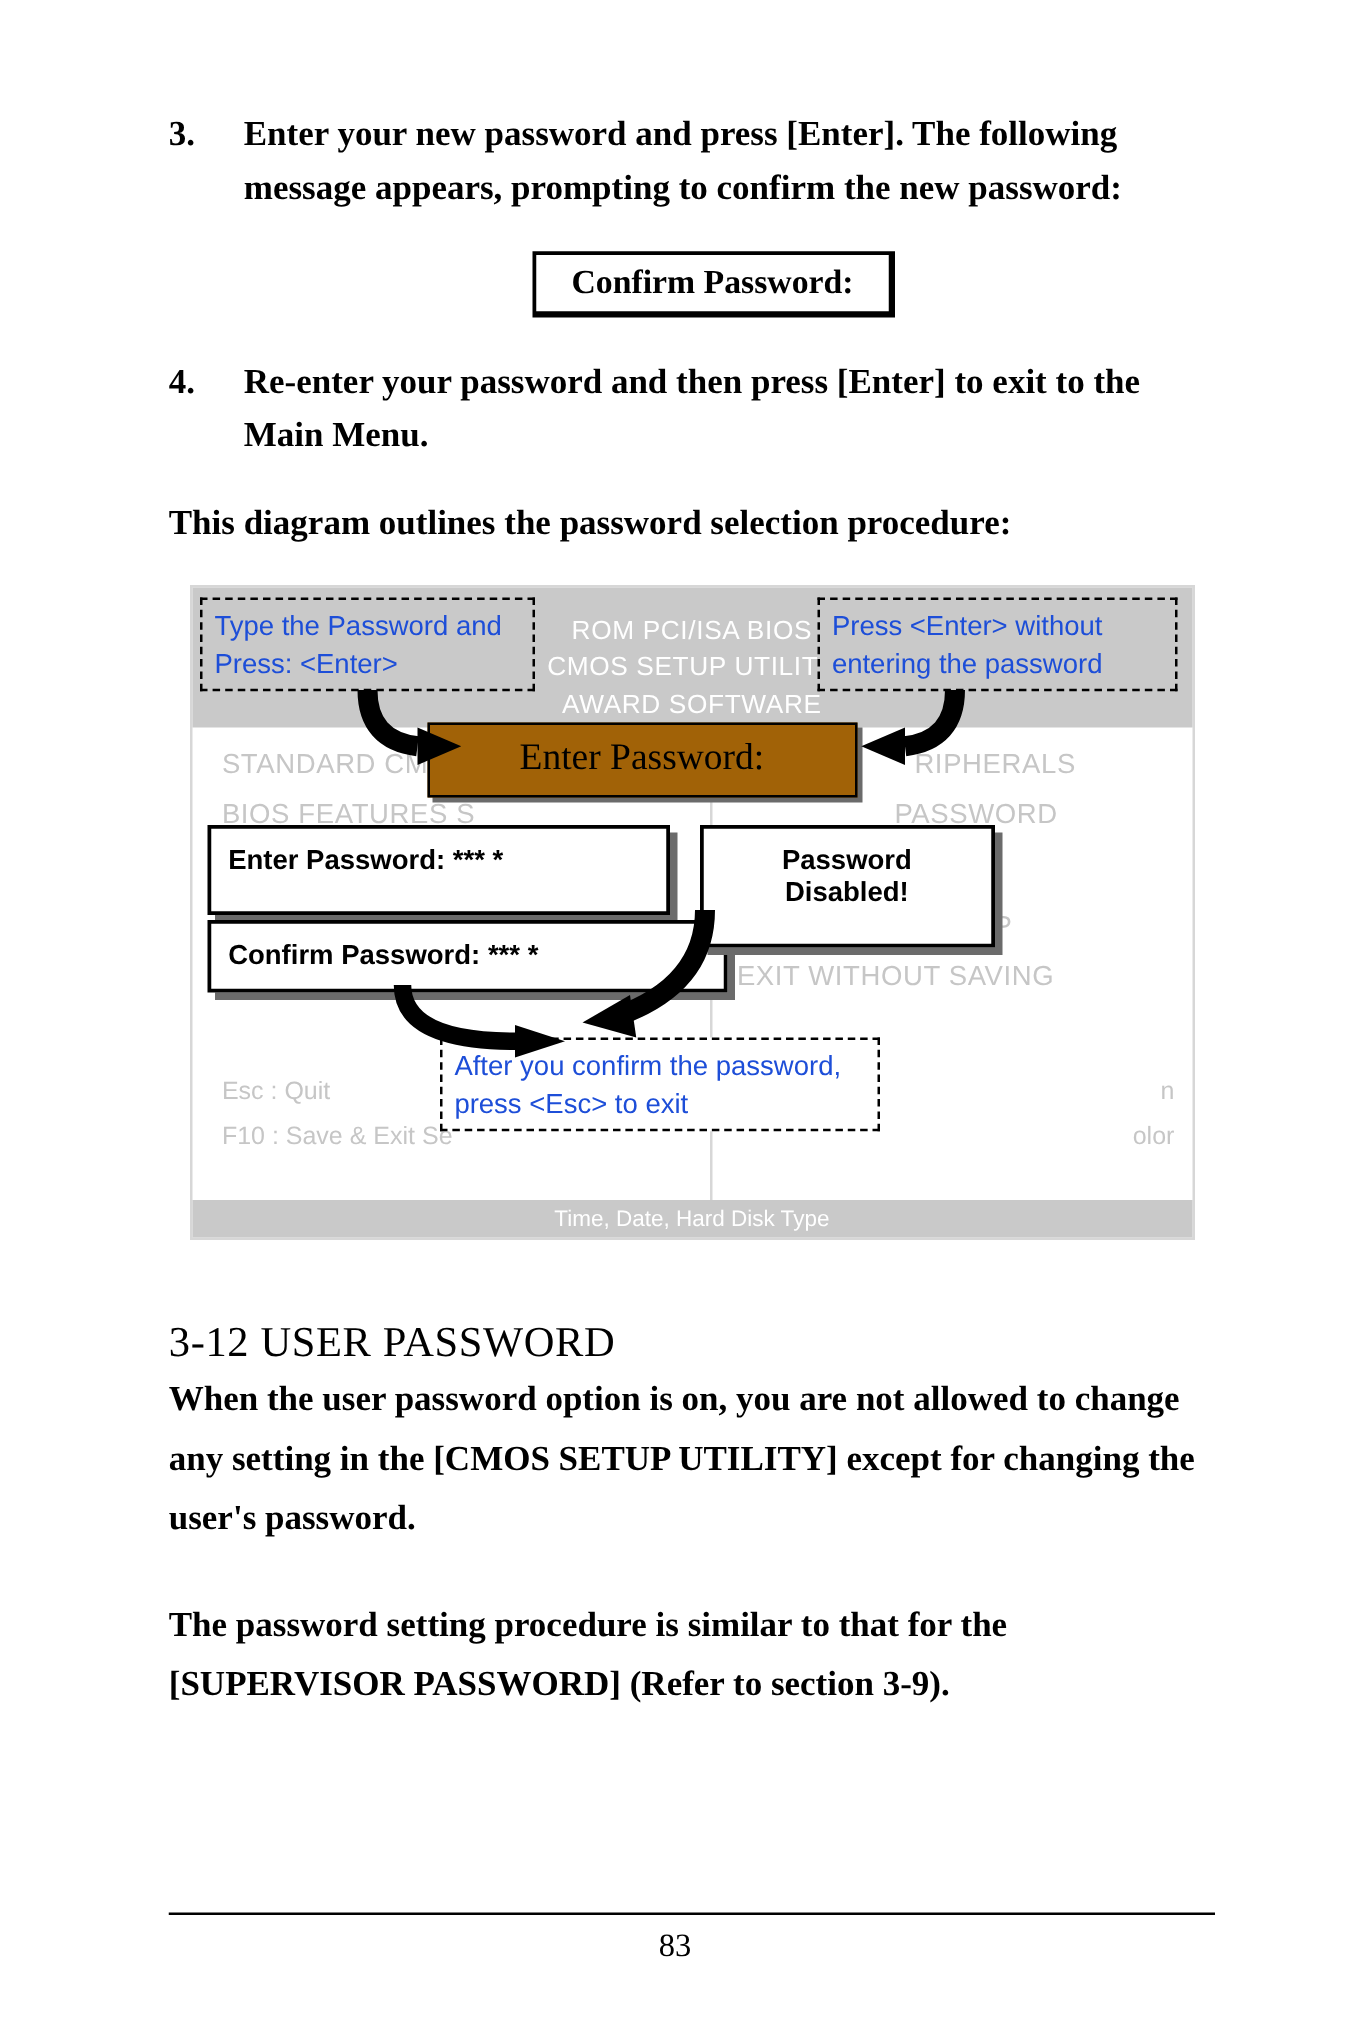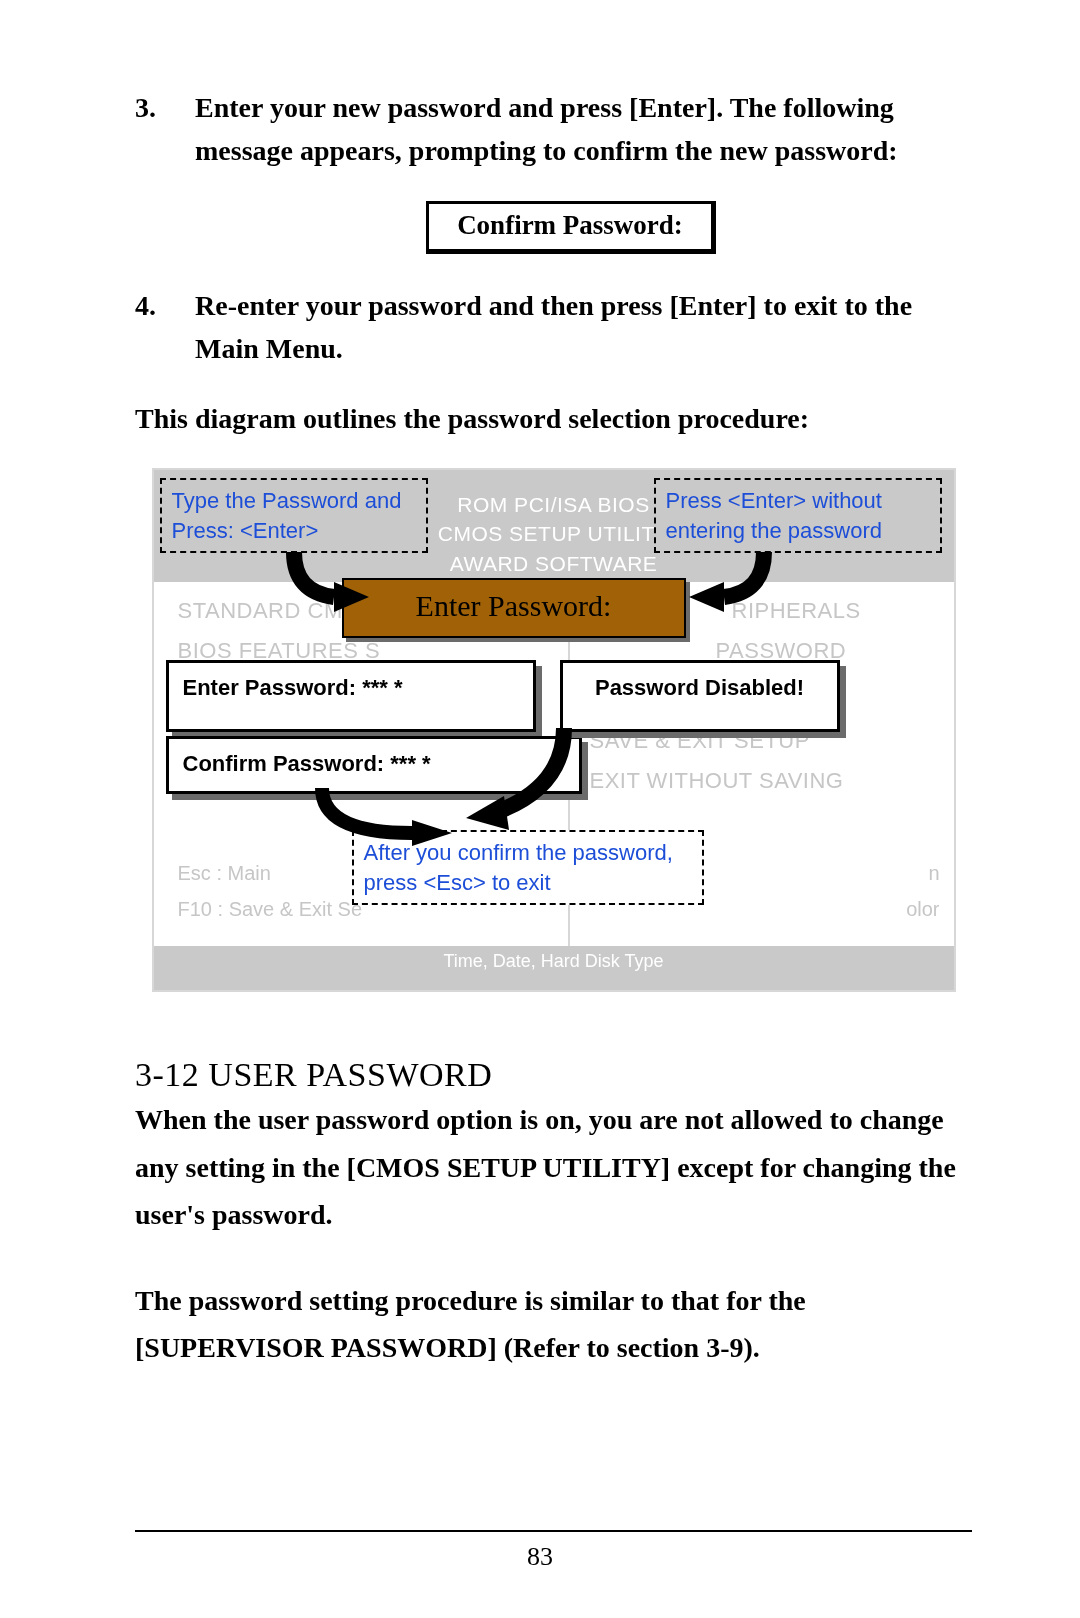--- a/index.html
+++ b/index.html
@@ -81,21 +81,21 @@
     text-align: center;
     font-size: 21px;
     letter-spacing: 0.5px;
     padding-top: 20px;
     box-sizing: border-box;
     line-height: 1.4;
   }
   .dg-footbar {
     position: absolute;
     left: 0; right: 0; bottom: 0;
-    height: 44px;
+    height: 30px;
     background: #c9c9c9;
     color: #fff;
     text-align: center;
     font-size: 18px;
     line-height: 30px;
   }
   .dg-vline {
     position: absolute;
     top: 112px;
     bottom: 30px;
@@ -216,36 +216,36 @@
     <div class="dg-vline"></div>
 
     <div class="menu-text" style="left:24px; top:128px;">STANDARD CMOS</div>
     <div class="menu-text" style="left:24px; top:168px;">BIOS FEATURES S</div>
 
     <div class="menu-text" style="left:578px; top:128px;">RIPHERALS</div>
     <div class="menu-text" style="left:562px; top:168px;">PASSWORD</div>
     <div class="menu-text" style="left:436px; top:258px;">SAVE &amp; EXIT SETUP</div>
     <div class="menu-text" style="left:436px; top:298px;">EXIT WITHOUT SAVING</div>
 
-    <div class="help-text" style="left:24px; top:392px;">Esc   : Main</div>
+    <div class="help-text" style="left:24px; top:392px;">Esc   : Quit</div>
     <div class="help-text" style="left:24px; top:428px;text-align:right;">F10  : Save &amp; Exit Se</div>
     <div class="help-text" style="right:14px; top:392px;">n</div>
     <div class="help-text" style="right:14px; top:428px;">olor</div>
 
     <div class="dg-footbar">Time, Date, Hard Disk Type</div>
 
     <div class="dashed-callout" style="left:6px; top:8px; width:268px;">Type the Password and Press: &lt;Enter&gt;</div>
     <div class="dashed-callout" style="left:500px; top:8px; width:288px;">Press &lt;Enter&gt; without entering the password</div>
     <div class="dashed-callout white" style="left:198px; top:360px; width:352px;">After you confirm the password, press &lt;Esc&gt; to exit</div>
 
     <div class="enter-pw-center">Enter Password:</div>
 
     <div class="shadow-box" style="left:12px; top:190px; width:370px;">Enter Password: ***  *</div>
     <div class="shadow-box small" style="left:12px; top:266px; width:416px;">Confirm Password: ***  *</div>
-    <div class="shadow-box" style="left:406px; top:190px; width:280px; text-align:center;">Password Disabled!</div>
+    <div class="shadow-box" style="left:406px; top:190px; width:236px; text-align:center;">Password Disabled!</div>
 
     <svg class="arrow-svg" style="left:130px; top:72px;" width="90" height="70" viewBox="0 0 90 70">
       <path d="M10 10 Q 10 50 50 55" stroke="#000" stroke-width="16" fill="none"></path>
       <polygon points="50,40 85,55 50,70" fill="#000"></polygon>
     </svg>
     <svg class="arrow-svg" style="left:530px; top:72px;" width="90" height="70" viewBox="0 0 90 70">
       <path d="M80 10 Q 80 50 40 55" stroke="#000" stroke-width="16" fill="none"></path>
       <polygon points="40,40 5,55 40,70" fill="#000"></polygon>
     </svg>
     <svg class="arrow-svg" style="left:158px; top:308px;" width="150" height="70" viewBox="0 0 150 70">

